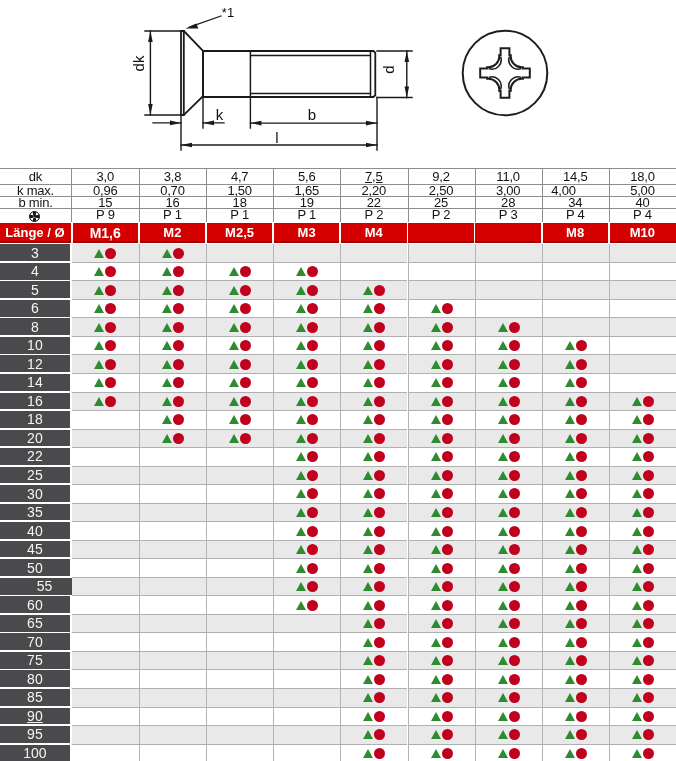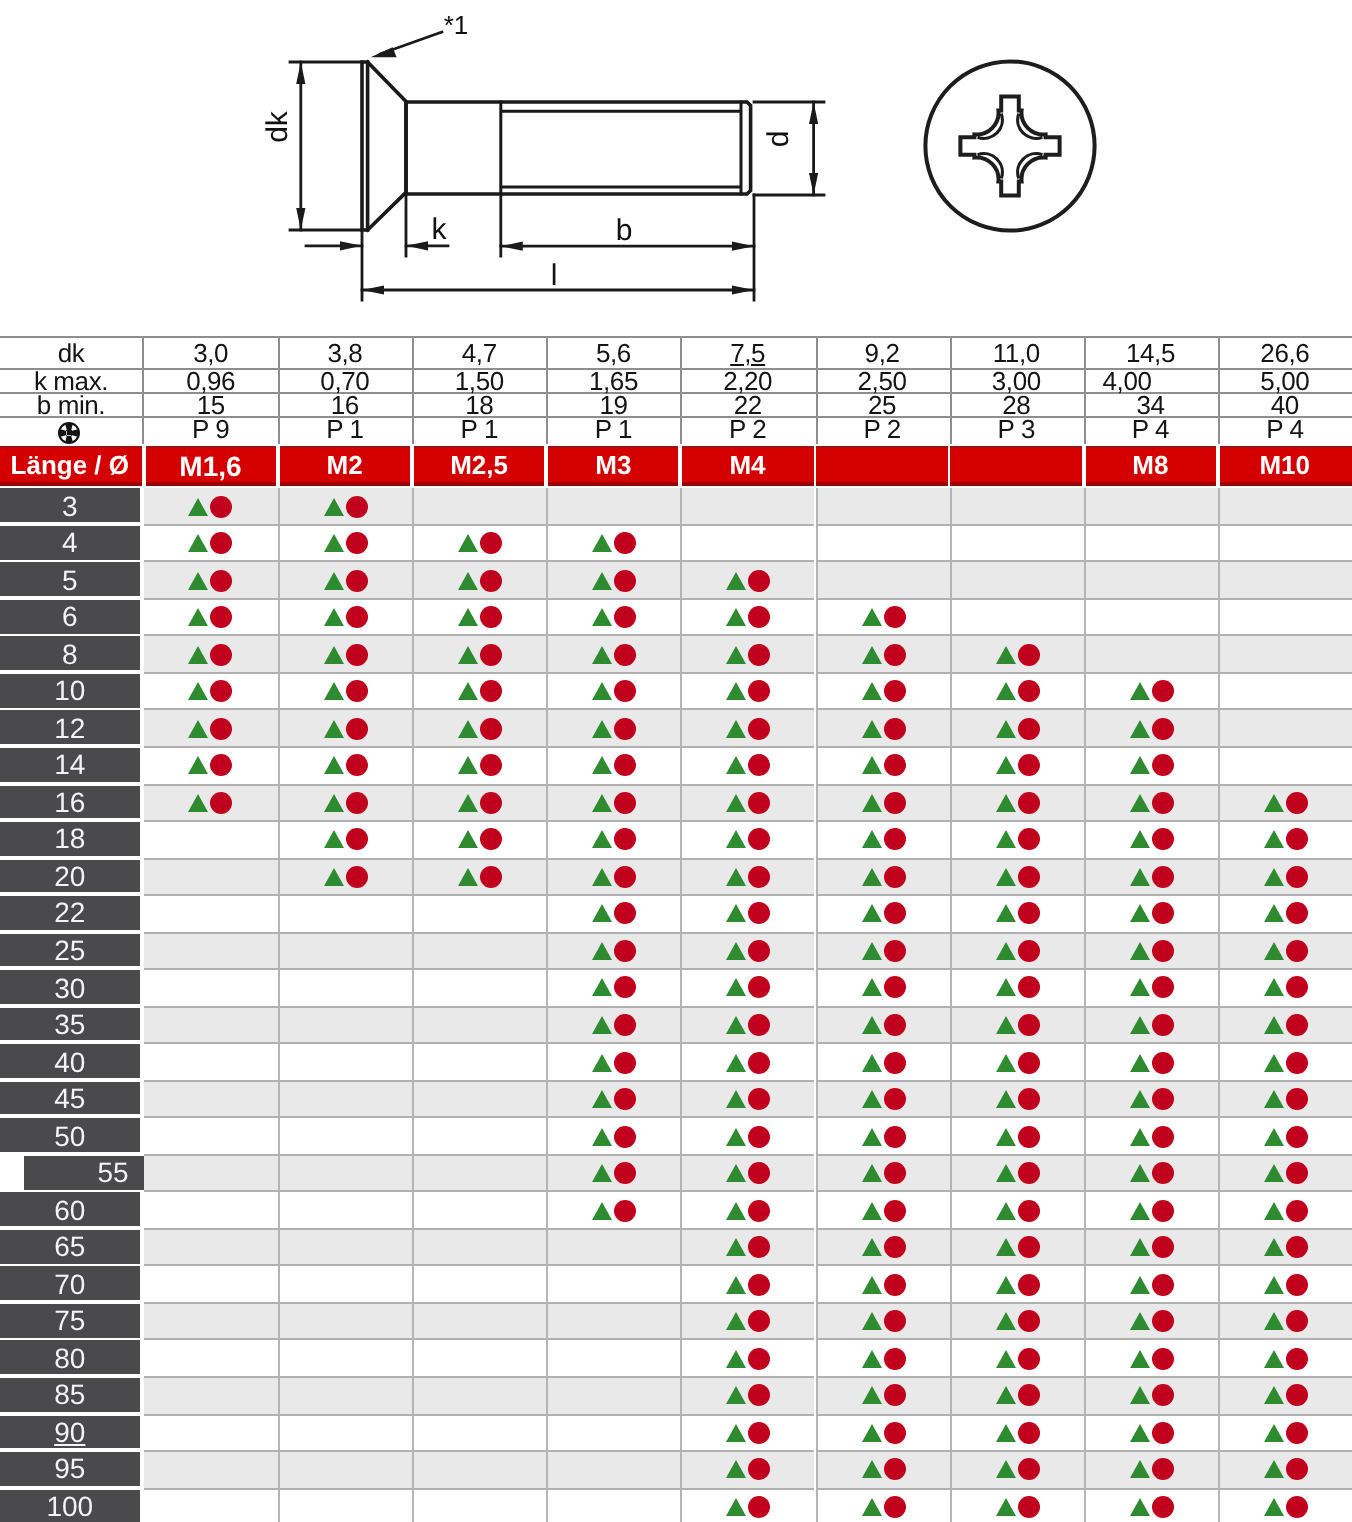--- a/index.html
+++ b/index.html
@@ -91,21 +91,21 @@
     </svg>
   </div>
 <div class="hcell" style="left:71.8px;top:168.3px;width:67.1px;height:15.699999999999989px;display:flex;align-items:center;justify-content:center;">3,0</div>
 <div class="hcell" style="left:138.9px;top:168.3px;width:67.1px;height:15.699999999999989px;display:flex;align-items:center;justify-content:center;">3,8</div>
 <div class="hcell" style="left:206.1px;top:168.3px;width:67.1px;height:15.699999999999989px;display:flex;align-items:center;justify-content:center;">4,7</div>
 <div class="hcell" style="left:273.2px;top:168.3px;width:67.1px;height:15.699999999999989px;display:flex;align-items:center;justify-content:center;">5,6</div>
 <div class="hcell" style="left:340.3px;top:168.3px;width:67.1px;height:15.699999999999989px;display:flex;align-items:center;justify-content:center;text-decoration:underline;">7,5</div>
 <div class="hcell" style="left:407.5px;top:168.3px;width:67.1px;height:15.699999999999989px;display:flex;align-items:center;justify-content:center;">9,2</div>
 <div class="hcell" style="left:474.6px;top:168.3px;width:67.1px;height:15.699999999999989px;display:flex;align-items:center;justify-content:center;">11,0</div>
 <div class="hcell" style="left:541.7px;top:168.3px;width:67.1px;height:15.699999999999989px;display:flex;align-items:center;justify-content:center;">14,5</div>
-<div class="hcell" style="left:608.9px;top:168.3px;width:67.1px;height:15.699999999999989px;display:flex;align-items:center;justify-content:center;">26,6</div>
+<div class="hcell" style="left:608.9px;top:168.3px;width:67.1px;height:15.699999999999989px;display:flex;align-items:center;justify-content:center;">18,0</div>
 <div class="hcell" style="left:71.8px;top:184.0px;width:67.1px;height:12.400000000000006px;display:flex;align-items:center;justify-content:center;">0,96</div>
 <div class="hcell" style="left:138.9px;top:184.0px;width:67.1px;height:12.400000000000006px;display:flex;align-items:center;justify-content:center;">0,70</div>
 <div class="hcell" style="left:206.1px;top:184.0px;width:67.1px;height:12.400000000000006px;display:flex;align-items:center;justify-content:center;">1,50</div>
 <div class="hcell" style="left:273.2px;top:184.0px;width:67.1px;height:12.400000000000006px;display:flex;align-items:center;justify-content:center;">1,65</div>
 <div class="hcell" style="left:340.3px;top:184.0px;width:67.1px;height:12.400000000000006px;display:flex;align-items:center;justify-content:center;">2,20</div>
 <div class="hcell" style="left:407.5px;top:184.0px;width:67.1px;height:12.400000000000006px;display:flex;align-items:center;justify-content:center;">2,50</div>
 <div class="hcell" style="left:474.6px;top:184.0px;width:67.1px;height:12.400000000000006px;display:flex;align-items:center;justify-content:center;">3,00</div>
 <div class="hcell" style="left:530px;top:184.0px;width:67.1px;height:12.400000000000006px;display:flex;align-items:center;justify-content:center;">4,00</div>
 <div class="hcell" style="left:608.9px;top:184.0px;width:67.1px;height:12.400000000000006px;display:flex;align-items:center;justify-content:center;">5,00</div>
 <div class="hcell" style="left:71.8px;top:196.4px;width:67.1px;height:11.5px;display:flex;align-items:center;justify-content:center;">15</div>
@@ -712,21 +712,21 @@
   </div>
 <div class="datacell" style="left:541.7px;top:559.31px;width:67.1px;height:18.53px;background:#ffffff;border-bottom:1px solid #b0b0b0;border-left:1px solid #b4b4b4;box-sizing:border-box;">
     <span class="tri"></span>
     <span class="dot"></span>
   </div>
 <div class="datacell" style="left:608.9px;top:559.31px;width:67.1px;height:18.53px;background:#ffffff;border-bottom:1px solid #b0b0b0;border-left:1px solid #b4b4b4;box-sizing:border-box;">
     <span class="tri"></span>
     <span class="dot"></span>
   </div>
 
-<div class="numcell" style="left:12px;top:577.84px;width:89px;height:16.73px;border-bottom:1.8px solid #fff;box-sizing:content-box;">55</div>
+<div class="numcell" style="left:0;top:577.84px;width:89px;height:16.73px;border-bottom:1.8px solid #fff;box-sizing:content-box;">55</div>
 
 <div class="datacell" style="left:71.8px;top:577.84px;width:67.1px;height:18.53px;background:#e9e9e9;border-bottom:1px solid #b0b0b0;border-left:none;box-sizing:border-box;"></div>
 <div class="datacell" style="left:138.9px;top:577.84px;width:67.1px;height:18.53px;background:#e9e9e9;border-bottom:1px solid #b0b0b0;border-left:1px solid #b4b4b4;box-sizing:border-box;"></div>
 <div class="datacell" style="left:206.1px;top:577.84px;width:67.1px;height:18.53px;background:#e9e9e9;border-bottom:1px solid #b0b0b0;border-left:1px solid #b4b4b4;box-sizing:border-box;"></div>
 <div class="datacell" style="left:273.2px;top:577.84px;width:67.1px;height:18.53px;background:#e9e9e9;border-bottom:1px solid #b0b0b0;border-left:1px solid #b4b4b4;box-sizing:border-box;">
     <span class="tri"></span>
     <span class="dot"></span>
   </div>
 <div class="datacell" style="left:340.3px;top:577.84px;width:67.1px;height:18.53px;background:#e9e9e9;border-bottom:1px solid #b0b0b0;border-left:1px solid #b4b4b4;box-sizing:border-box;">
     <span class="tri"></span>

